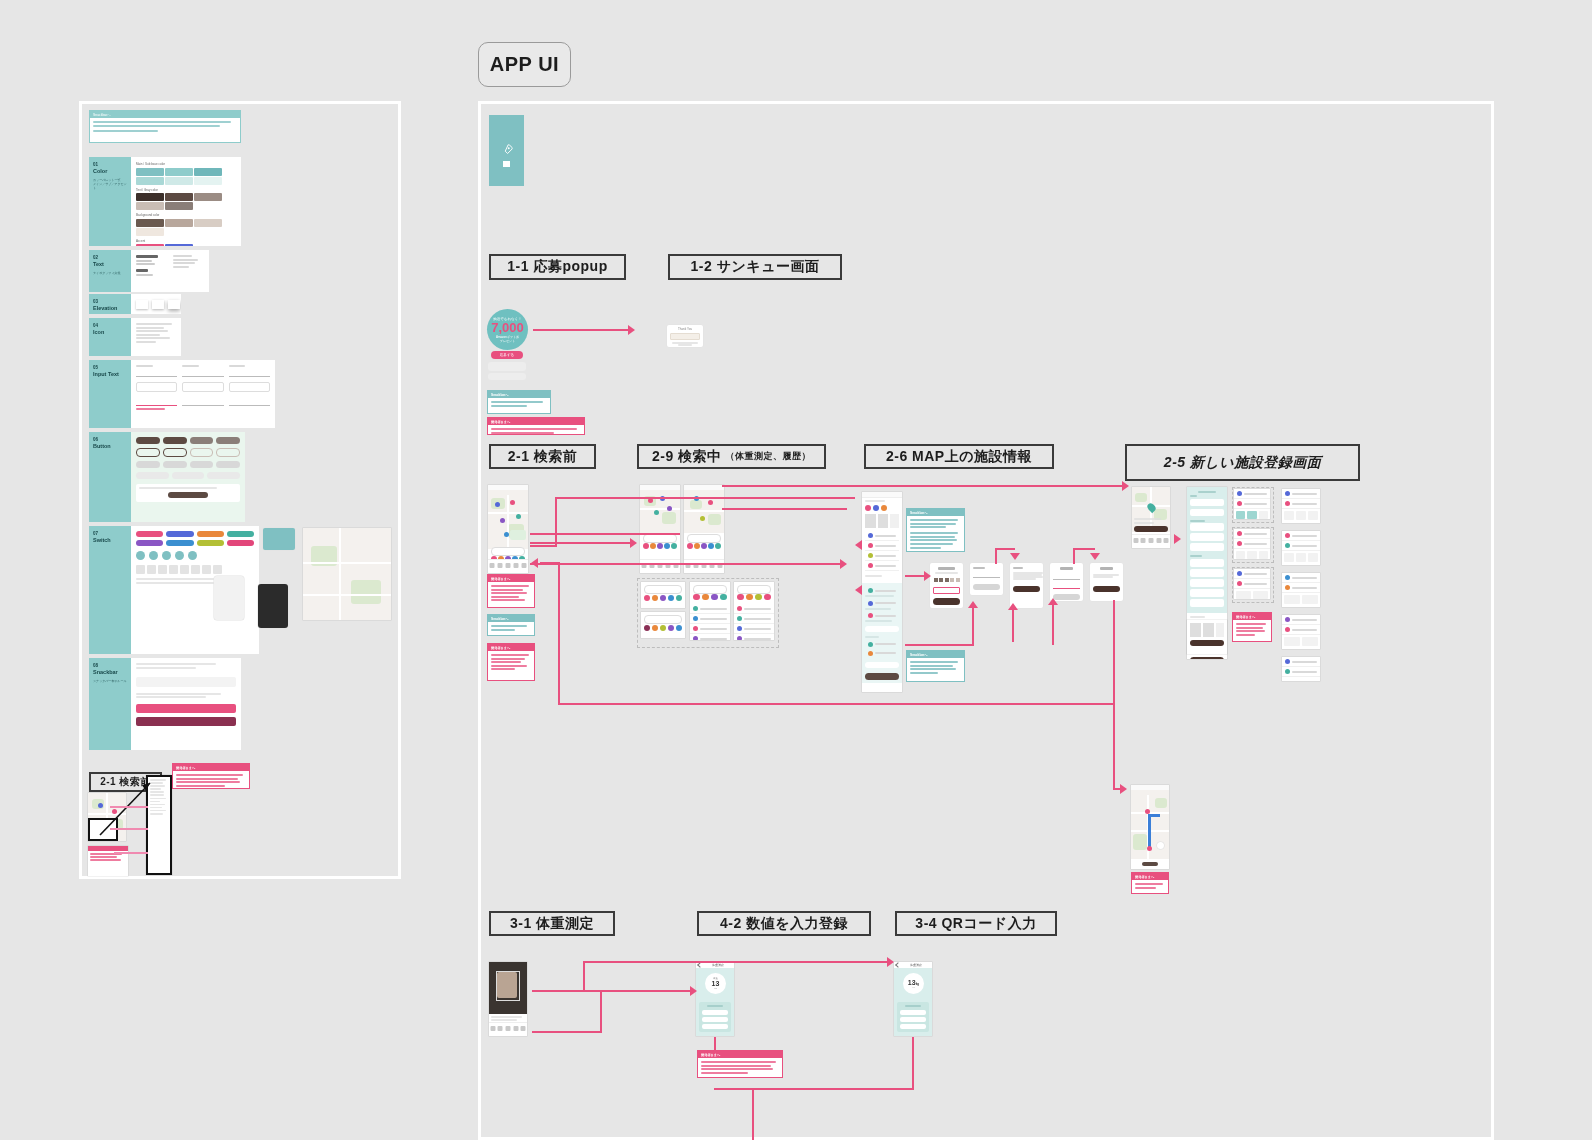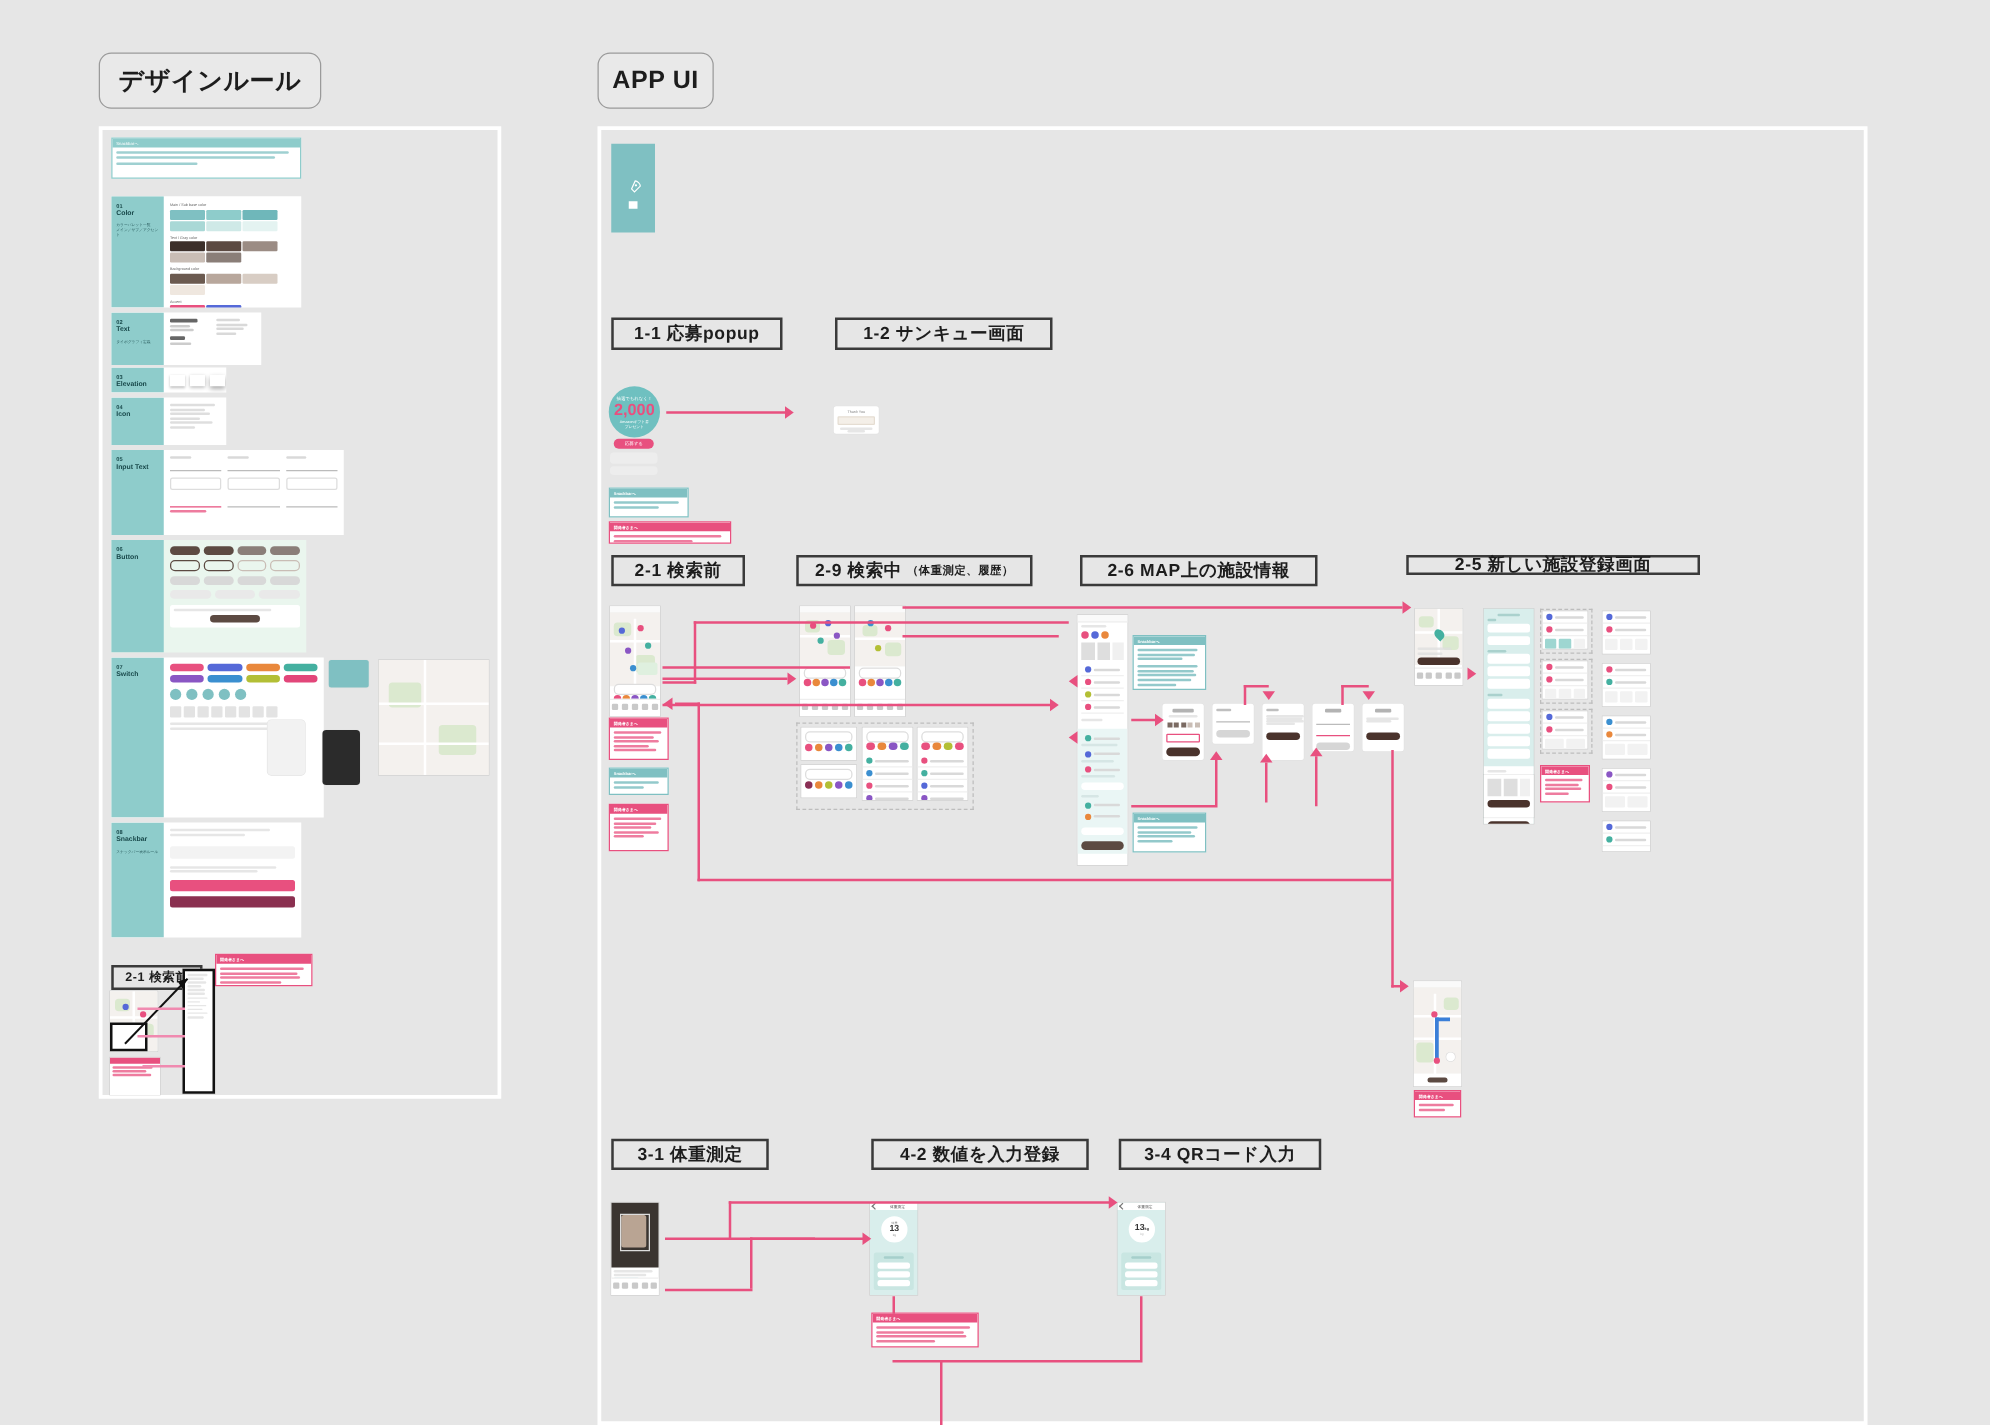--- a/index.html
+++ b/index.html
@@ -98,21 +98,20 @@
   .card{position:absolute;background:#fff;border-radius:2px;box-shadow:0 0 0 .5px #e2e2e2;}
   .zoomfrm{position:absolute;border:2px solid #111;background:#fff;}
   .dash{position:absolute;border:1px dashed #bdbdbd;}
   .circ{border-radius:50%;}
 </style>
 </head>
 <body>
 
 <div class="stage">
 
-  <div class="chip round" style="left:79px;top:42px;width:178px;height:45px;font-size:20px;">デザインルール</div>
 
   <div class="chip round" style="left:478px;top:42px;width:93px;height:45px;font-size:20px;">APP UI</div>
 
   <div class="panel" style="left:79px;top:101px;width:322px;height:778px;"></div>
 
   <div class="panel" style="left:478px;top:101px;width:1016px;height:1039px;"></div>
 
   <div class="hdrnote" style="left:89px;top:110px;width:152px;height:33px;">
     <div class="bar">
       <i>Snackbarへ</i>
@@ -435,29 +434,29 @@
 
   <div class="chip" style="left:489px;top:254px;width:137px;height:26px;font-size:14px;">1-1 応募popup</div>
   <div class="chip" style="left:668px;top:254px;width:174px;height:26px;font-size:14px;">1-2 サンキュー画面</div>
 
   <div class="chip" style="left:489px;top:444px;width:107px;height:25px;font-size:14px;">2-1 検索前</div>
   <div class="chip" style="left:637px;top:444px;width:189px;height:25px;font-size:14px;">
     <span>2-9 検索中</span>
     <span class="sub">（体重測定、履歴）</span>
   </div>
   <div class="chip" style="left:864px;top:444px;width:190px;height:25px;font-size:14px;">2-6 MAP上の施設情報</div>
-  <div class="chip" style="left:1125px;top:444px;width:235px;height:16px;font-size:14px;">2-5 新しい施設登録画面</div>
+  <div class="chip" style="left:1125px;top:444px;width:235px;height:37px;font-size:14px;font-style:italic;">2-5 新しい施設登録画面</div>
 
   <div class="chip" style="left:489px;top:911px;width:126px;height:25px;font-size:14px;">3-1 体重測定</div>
   <div class="chip" style="left:697px;top:911px;width:174px;height:25px;font-size:14px;">4-2 数値を入力登録</div>
   <div class="chip" style="left:895px;top:911px;width:162px;height:25px;font-size:14px;">3-4 QRコード入力</div>
 
   <div class="badge" style="left:487px;top:309px;width:41px;height:41px;">
     <span class="b1">抽選でもれなく！</span>
-    <span class="b2">2,000</span>
+    <span class="b2">7,000</span>
     <span class="b3">Amazonギフト券<br>プレゼント</span>
   </div>
   <div class="pbtn" style="left:491px;top:351px;width:32px;height:8px;">応募する</div>
   <div class="ghost" style="left:488px;top:362px;width:38px;height:9px"></div>
   <div class="ghost" style="left:488px;top:373px;width:38px;height:7px"></div>
 
   <div class="fl h" style="left:533px;top:329px;width:95px;"></div>
   <div class="ahead r" style="left:628px;top:325px;"></div>
 
   <div class="card" style="left:667px;top:325px;width:36px;height:22px;">

